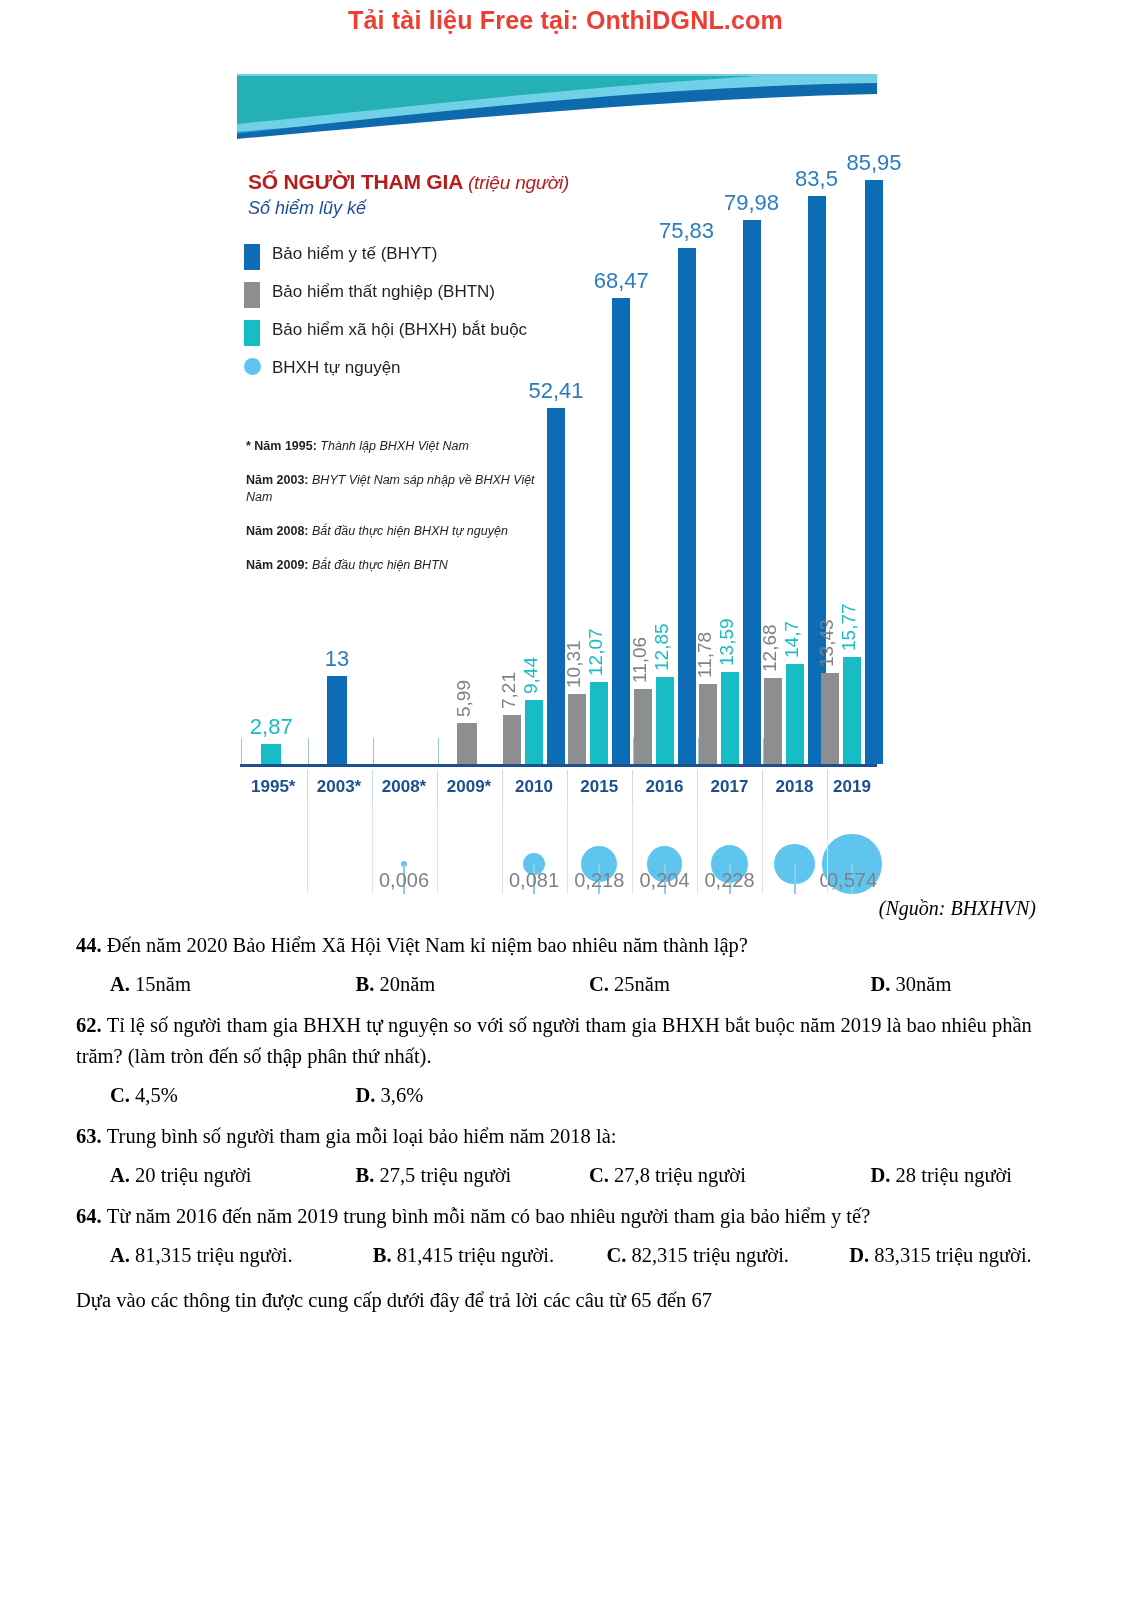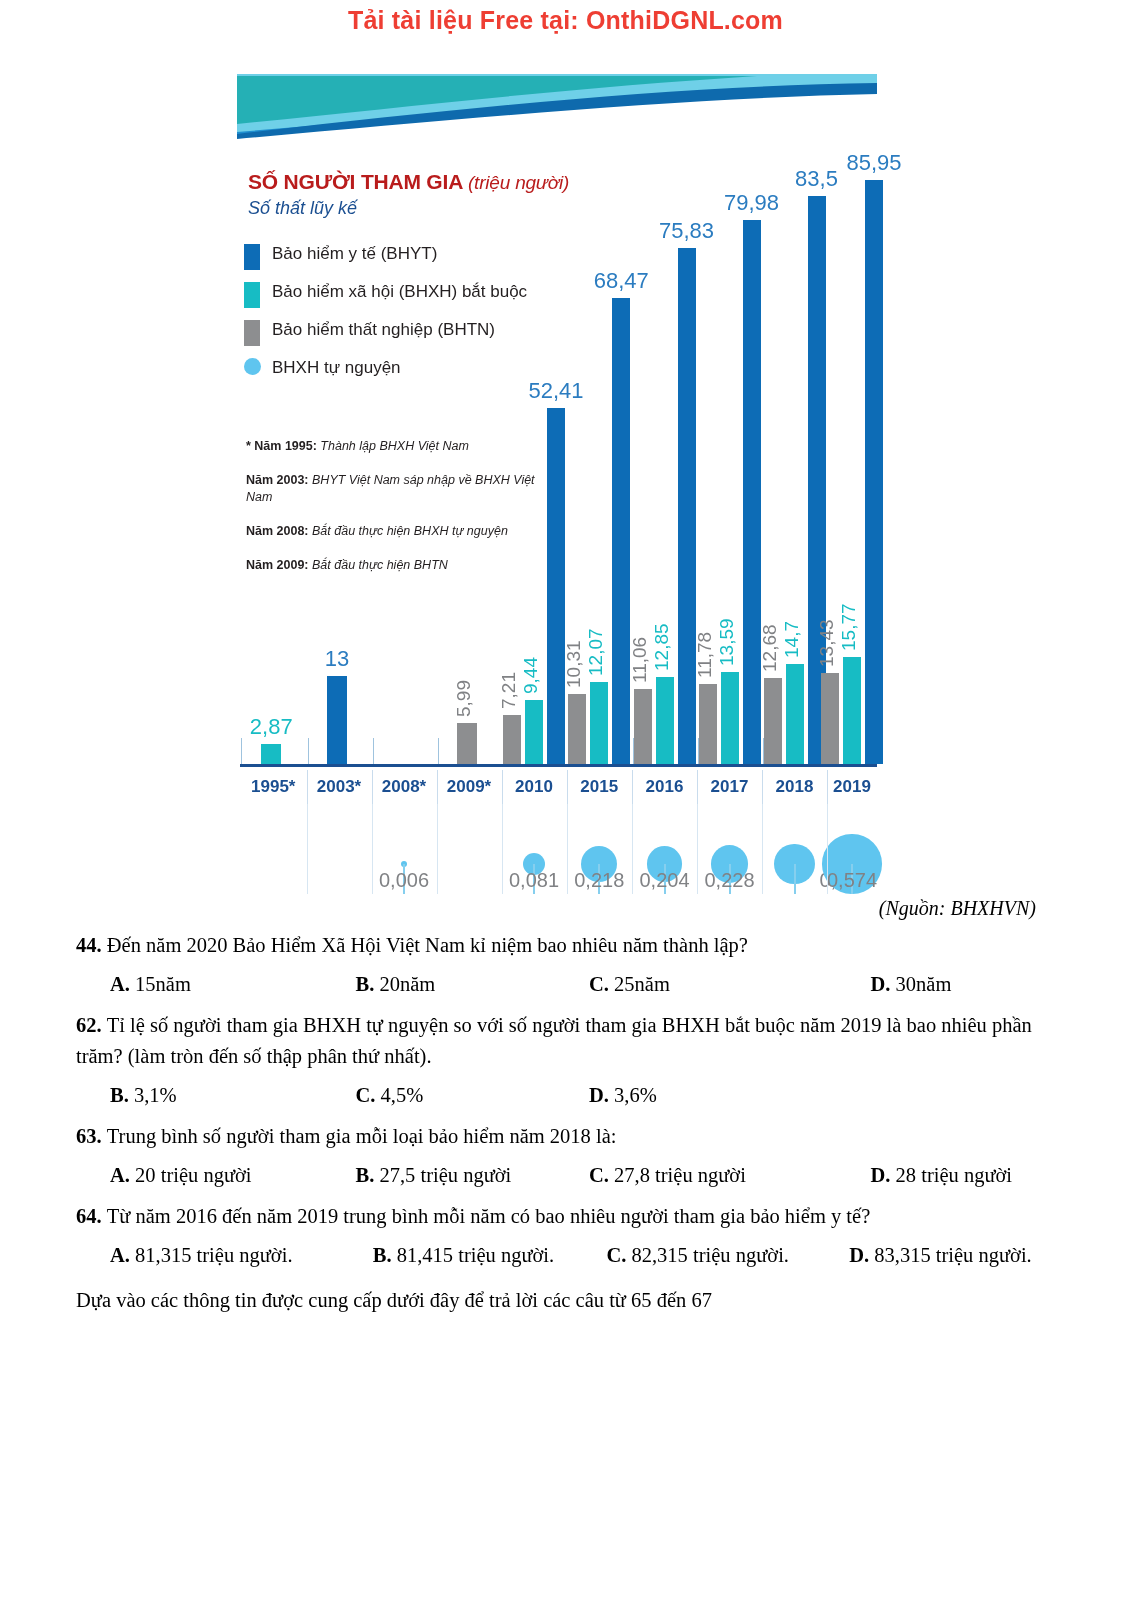--- a/index.html
+++ b/index.html
@@ -178,34 +178,34 @@
       <path d="M0,0 L640,0 L640,16 C420,20 190,42 0,58 Z" fill="#6fd0e8"></path>
       <path d="M0,2 L520,2 C330,14 160,34 0,50 Z" fill="#25b0b5"></path>
       <path d="M0,60 C220,34 440,12 640,9 L640,20 C450,24 230,44 0,65 Z" fill="#0e6aad"></path>
     </svg>
   </div>
 
   <div class="chart-title">
     <span>SỐ NGƯỜI THAM GIA</span>
     <span class="unit">(triệu người)</span>
   </div>
-  <div class="chart-sub">Số thất lũy kế</div>
+  <div class="chart-sub">Số hiểm lũy kế</div>
 
   <div class="legend">
     <div class="legend-row">
       <span class="sw sw-blue"></span>
       <span class="legend-label">Bảo hiểm y tế (BHYT)</span>
     </div>
     <div class="legend-row">
+      <span class="sw sw-gray"></span>
+      <span class="legend-label">Bảo hiểm thất nghiệp (BHTN)</span>
+    </div>
+    <div class="legend-row">
       <span class="sw sw-teal"></span>
       <span class="legend-label">Bảo hiểm xã hội (BHXH) bắt buộc</span>
-    </div>
-    <div class="legend-row">
-      <span class="sw sw-gray"></span>
-      <span class="legend-label">Bảo hiểm thất nghiệp (BHTN)</span>
     </div>
     <div class="legend-row">
       <span class="sw-dot"></span>
       <span class="legend-label">BHXH tự nguyện</span>
     </div>
   </div>
 
   <div class="notes">
     <div class="note">
       <b>* Năm 1995:</b>
@@ -342,21 +342,20 @@
 <div class="qblock" id="qblock">
     <div class="q"><span class="num">44. </span><span>Đến năm 2020 Bảo Hiểm Xã Hội Việt Nam kỉ niệm bao nhiêu năm thành lập?</span></div>
     <div class="opts cols4">
       <div class="opt"><span class="k">A. </span><span>15năm</span></div>
       <div class="opt"><span class="k">B. </span><span>20năm</span></div>
       <div class="opt"><span class="k">C. </span><span>25năm</span></div>
       <div class="opt"><span class="k">D. </span><span>30năm</span></div>
     </div>
     <div class="q"><span class="num">62. </span><span>Tỉ lệ số người tham gia BHXH tự nguyện so với số người tham gia BHXH bắt buộc năm 2019 là bao nhiêu phần trăm? (làm tròn đến số thập phân thứ nhất).</span></div>
     <div class="opts cols4">
-      <div class="opt"><span class="k">B. </span><span>3,1%</span></div>
       <div class="opt"><span class="k">C. </span><span>4,5%</span></div>
       <div class="opt"><span class="k">D. </span><span>3,6%</span></div>
     </div>
     <div class="q"><span class="num">63. </span><span>Trung bình số người tham gia mỗi loại bảo hiểm năm 2018 là:</span></div>
     <div class="opts cols4">
       <div class="opt"><span class="k">A. </span><span>20 triệu người</span></div>
       <div class="opt"><span class="k">B. </span><span>27,5 triệu người</span></div>
       <div class="opt"><span class="k">C. </span><span>27,8 triệu người</span></div>
       <div class="opt"><span class="k">D. </span><span>28 triệu người</span></div>
     </div>

